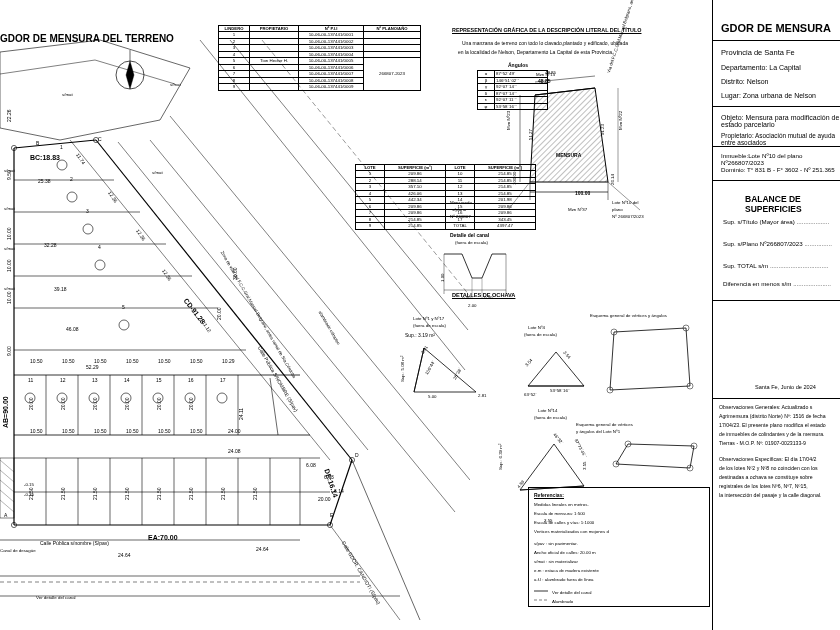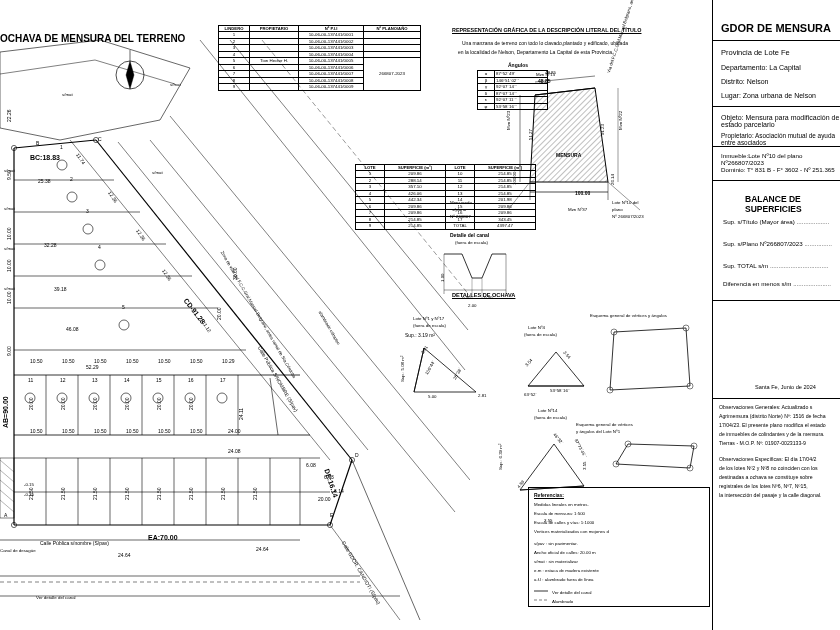--- a/index.html
+++ b/index.html
@@ -17,21 +17,21 @@
   .rot45{transform:rotate(-58deg);transform-origin:0 0;white-space:nowrap;}
   svg{display:block;}
   .right-panel{position:absolute;left:712px;top:0;width:128px;height:630px;border-left:1.5px solid #000;}
   .hdiv{position:absolute;left:0;width:128px;height:1px;background:#000;}
 </style>
 </head>
 <body>
 
 <div id="sheet">
 
-  <div class="abs ttl" style="left:0px;top:33px;font-size:10px;">OCHAVA DE MENSURA DEL TERRENO</div>
+  <div class="abs ttl" style="left:0px;top:33px;font-size:10px;">GDOR DE MENSURA DEL TERRENO</div>
 
   <div class="abs" style="left:218px;top:25px;">
     <table>
       <tbody>
           <tr class="tblhdr">
         <td style="width:28px">LINDERO</td>
         <td style="width:46px">PROPIETARIO</td>
         <td style="width:62px">Nº P.I.I</td>
         <td style="width:54px">Nº PLANO/AÑO</td>
       </tr>
@@ -525,21 +525,21 @@
   <div class="abs tiny" style="left:170px;top:82px;">s/mat</div>
   <div class="abs tiny" style="left:152px;top:170px;">s/mat</div>
   <div class="abs tiny" style="left:4px;top:168px;">s/mat</div>
   <div class="abs tiny" style="left:4px;top:206px;">s/mat</div>
   <div class="abs tiny" style="left:4px;top:246px;">s/mat</div>
   <div class="abs tiny" style="left:4px;top:286px;">s/mat</div>
 
   <div class="right-panel">
     <div class="abs ttl" style="left:8px;top:22px;font-size:11px;">GDOR DE MENSURA</div>
     <div class="hdiv" style="top:40px;"></div>
-    <div class="abs" style="left:8px;top:48px;font-size:7.5px;">Provincia de Lote Fe</div>
+    <div class="abs" style="left:8px;top:48px;font-size:7.5px;">Provincia de Santa Fe</div>
     <div class="abs" style="left:8px;top:64px;font-size:7px;">Departamento: La Capital</div>
     <div class="abs" style="left:8px;top:78px;font-size:7px;">Distrito: Nelson</div>
     <div class="abs" style="left:8px;top:92px;font-size:7px;">Lugar: Zona urbana de Nelson</div>
     <div class="hdiv" style="top:106px;"></div>
     <div class="abs" style="left:8px;top:114px;font-size:7px;">Objeto: Mensura para modificación de estado parcelario</div>
     <div class="abs" style="left:8px;top:132px;font-size:6.4px;">Propietario: Asociación mutual de ayuda entre asociados</div>
     <div class="hdiv" style="top:146px;"></div>
     <div class="abs" style="left:8px;top:152px;font-size:6.2px;">Inmueble:Lote Nº10 del plano Nº266807/2023</div>
     <div class="abs" style="left:8px;top:166px;font-size:6.2px;">Dominio: T° 831 B - F° 3602 - Nº 251.365</div>
     <div class="hdiv" style="top:180px;"></div>

